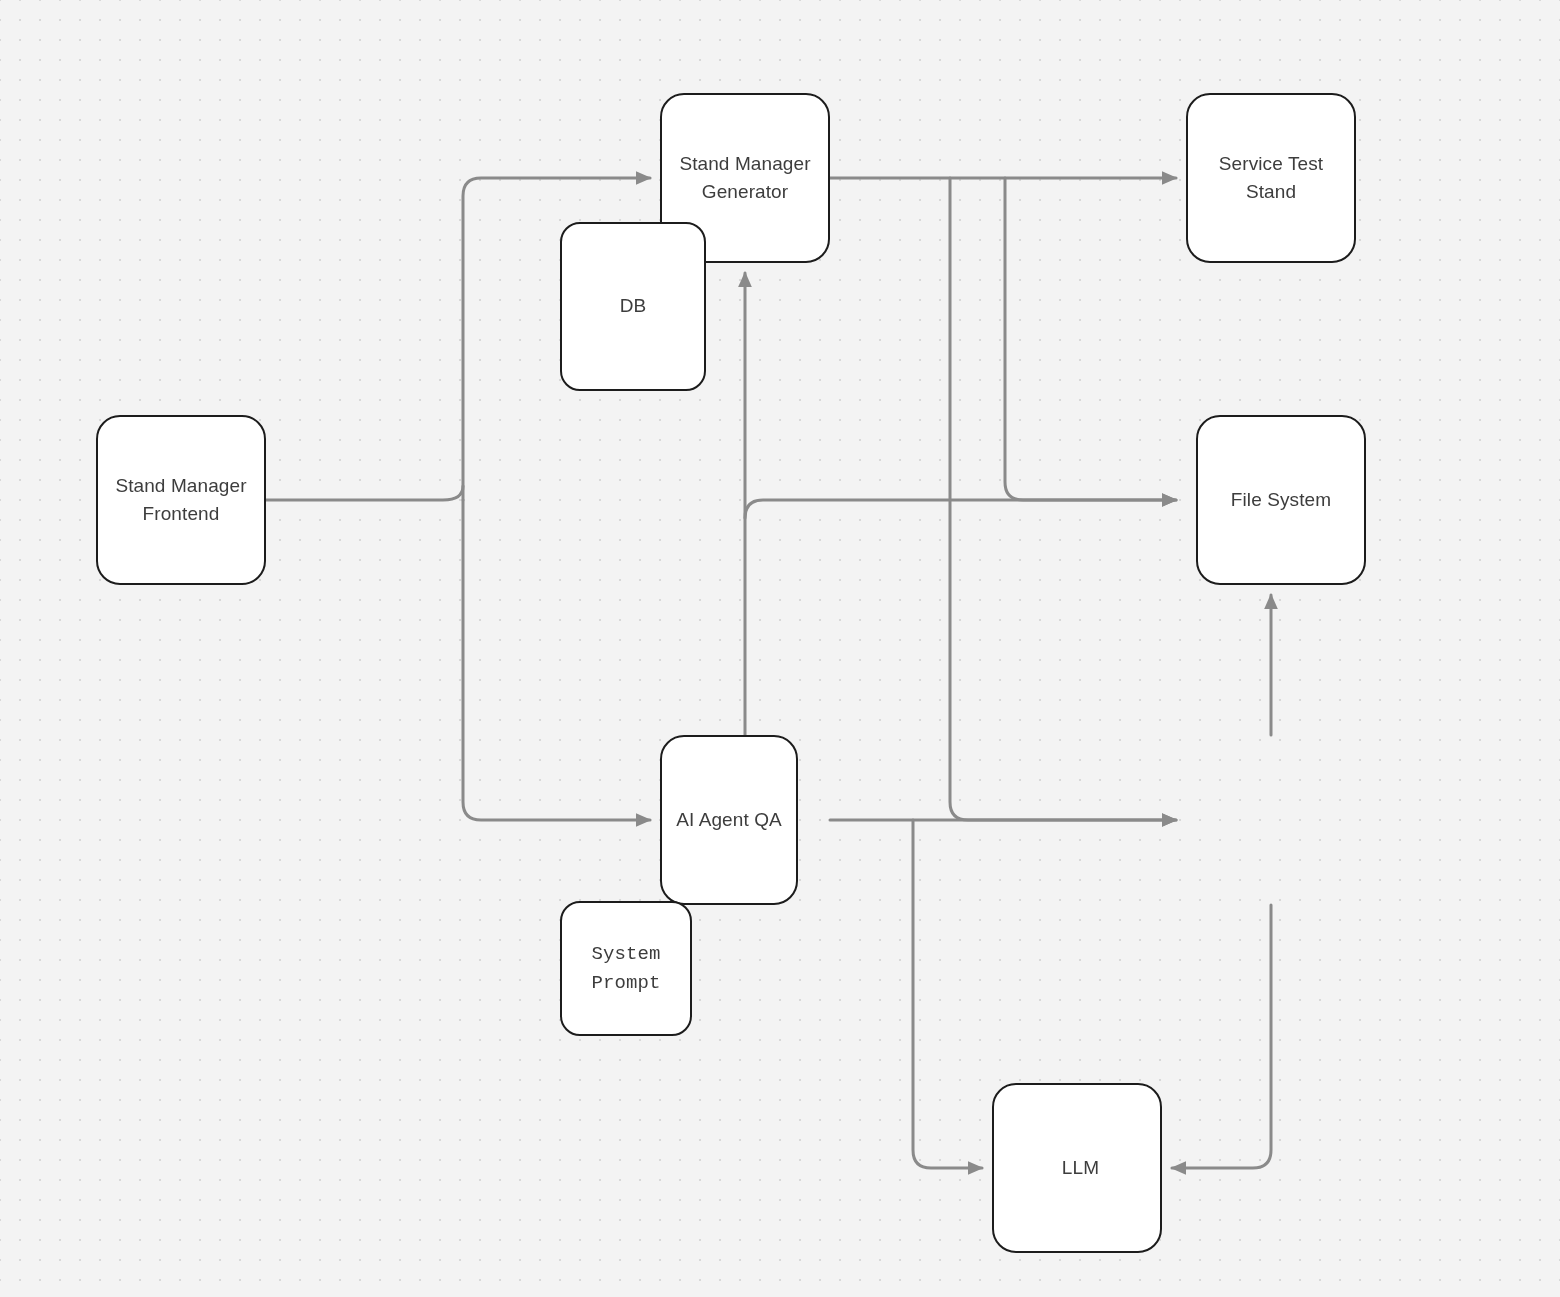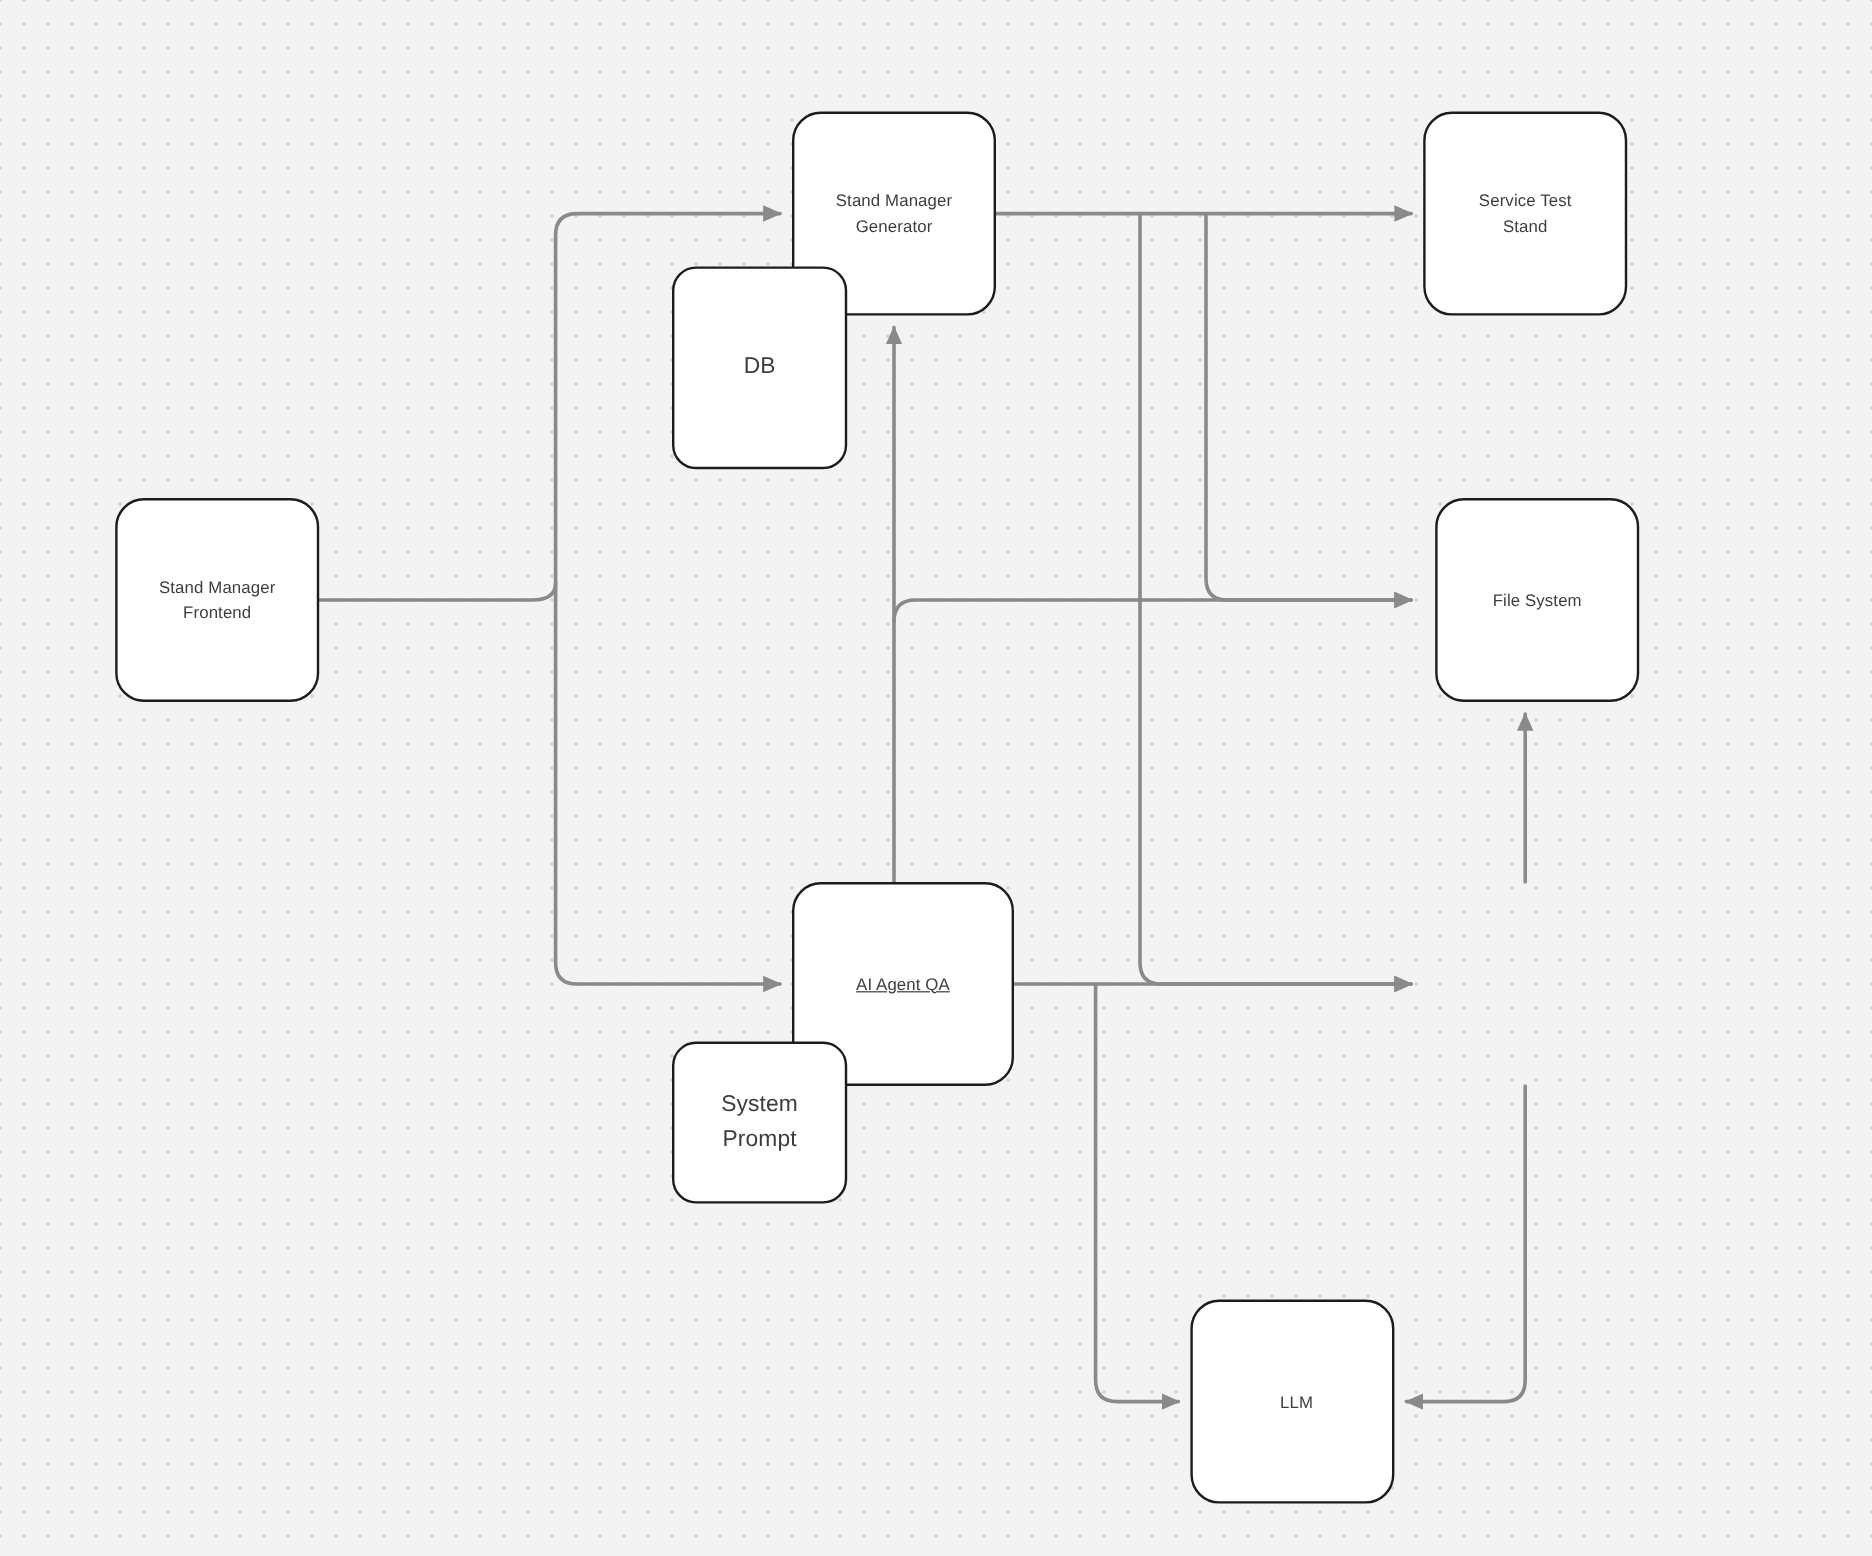--- a/index.html
+++ b/index.html
@@ -29,21 +29,21 @@
     position: absolute;
     background: #ffffff;
     border: 2px solid #1c1c1c;
     border-radius: 24px;
     box-sizing: border-box;
     display: flex;
     align-items: center;
     justify-content: center;
     text-align: center;
     color: #3d3d3d;
-    font-size: 14px;
+    font-size: 19px;
     line-height: 1.5;
     letter-spacing: 0.1px;
     padding: 6px 10px;
   }
   .node-label {
     display: block;
     white-space: pre-line;
   }
   .node.small {
     border-radius: 20px;
@@ -107,25 +107,25 @@
 
   <div class="node" style="left:96px; top:415px; width:170px; height:170px;">
     <span class="node-label">Stand Manager
 Frontend</span>
   </div>
 
   <div class="node" style="left:1196px; top:415px; width:170px; height:170px;">
     <span class="node-label">File System</span>
   </div>
 
-  <div class="node" style="left:660px; top:735px; width:185px; height:170px;text-decoration:underline;">
+  <div class="node" style="left:660px; top:735px; width:138px; height:170px;">
     <span class="node-label">AI Agent QA</span>
   </div>
 
-  <div class="node small" style="left:560px; top:868px; width:146px; height:135px;">
+  <div class="node small" style="left:560px; top:901px; width:132px; height:135px;font-family:Liberation Mono, monospace;">
     <span class="node-label">System
 Prompt</span>
   </div>
 
 
   <div class="node" style="left:992px; top:1083px; width:170px; height:170px;padding-left:17px;">
     <span class="node-label">LLM</span>
   </div>
 
 </div>

